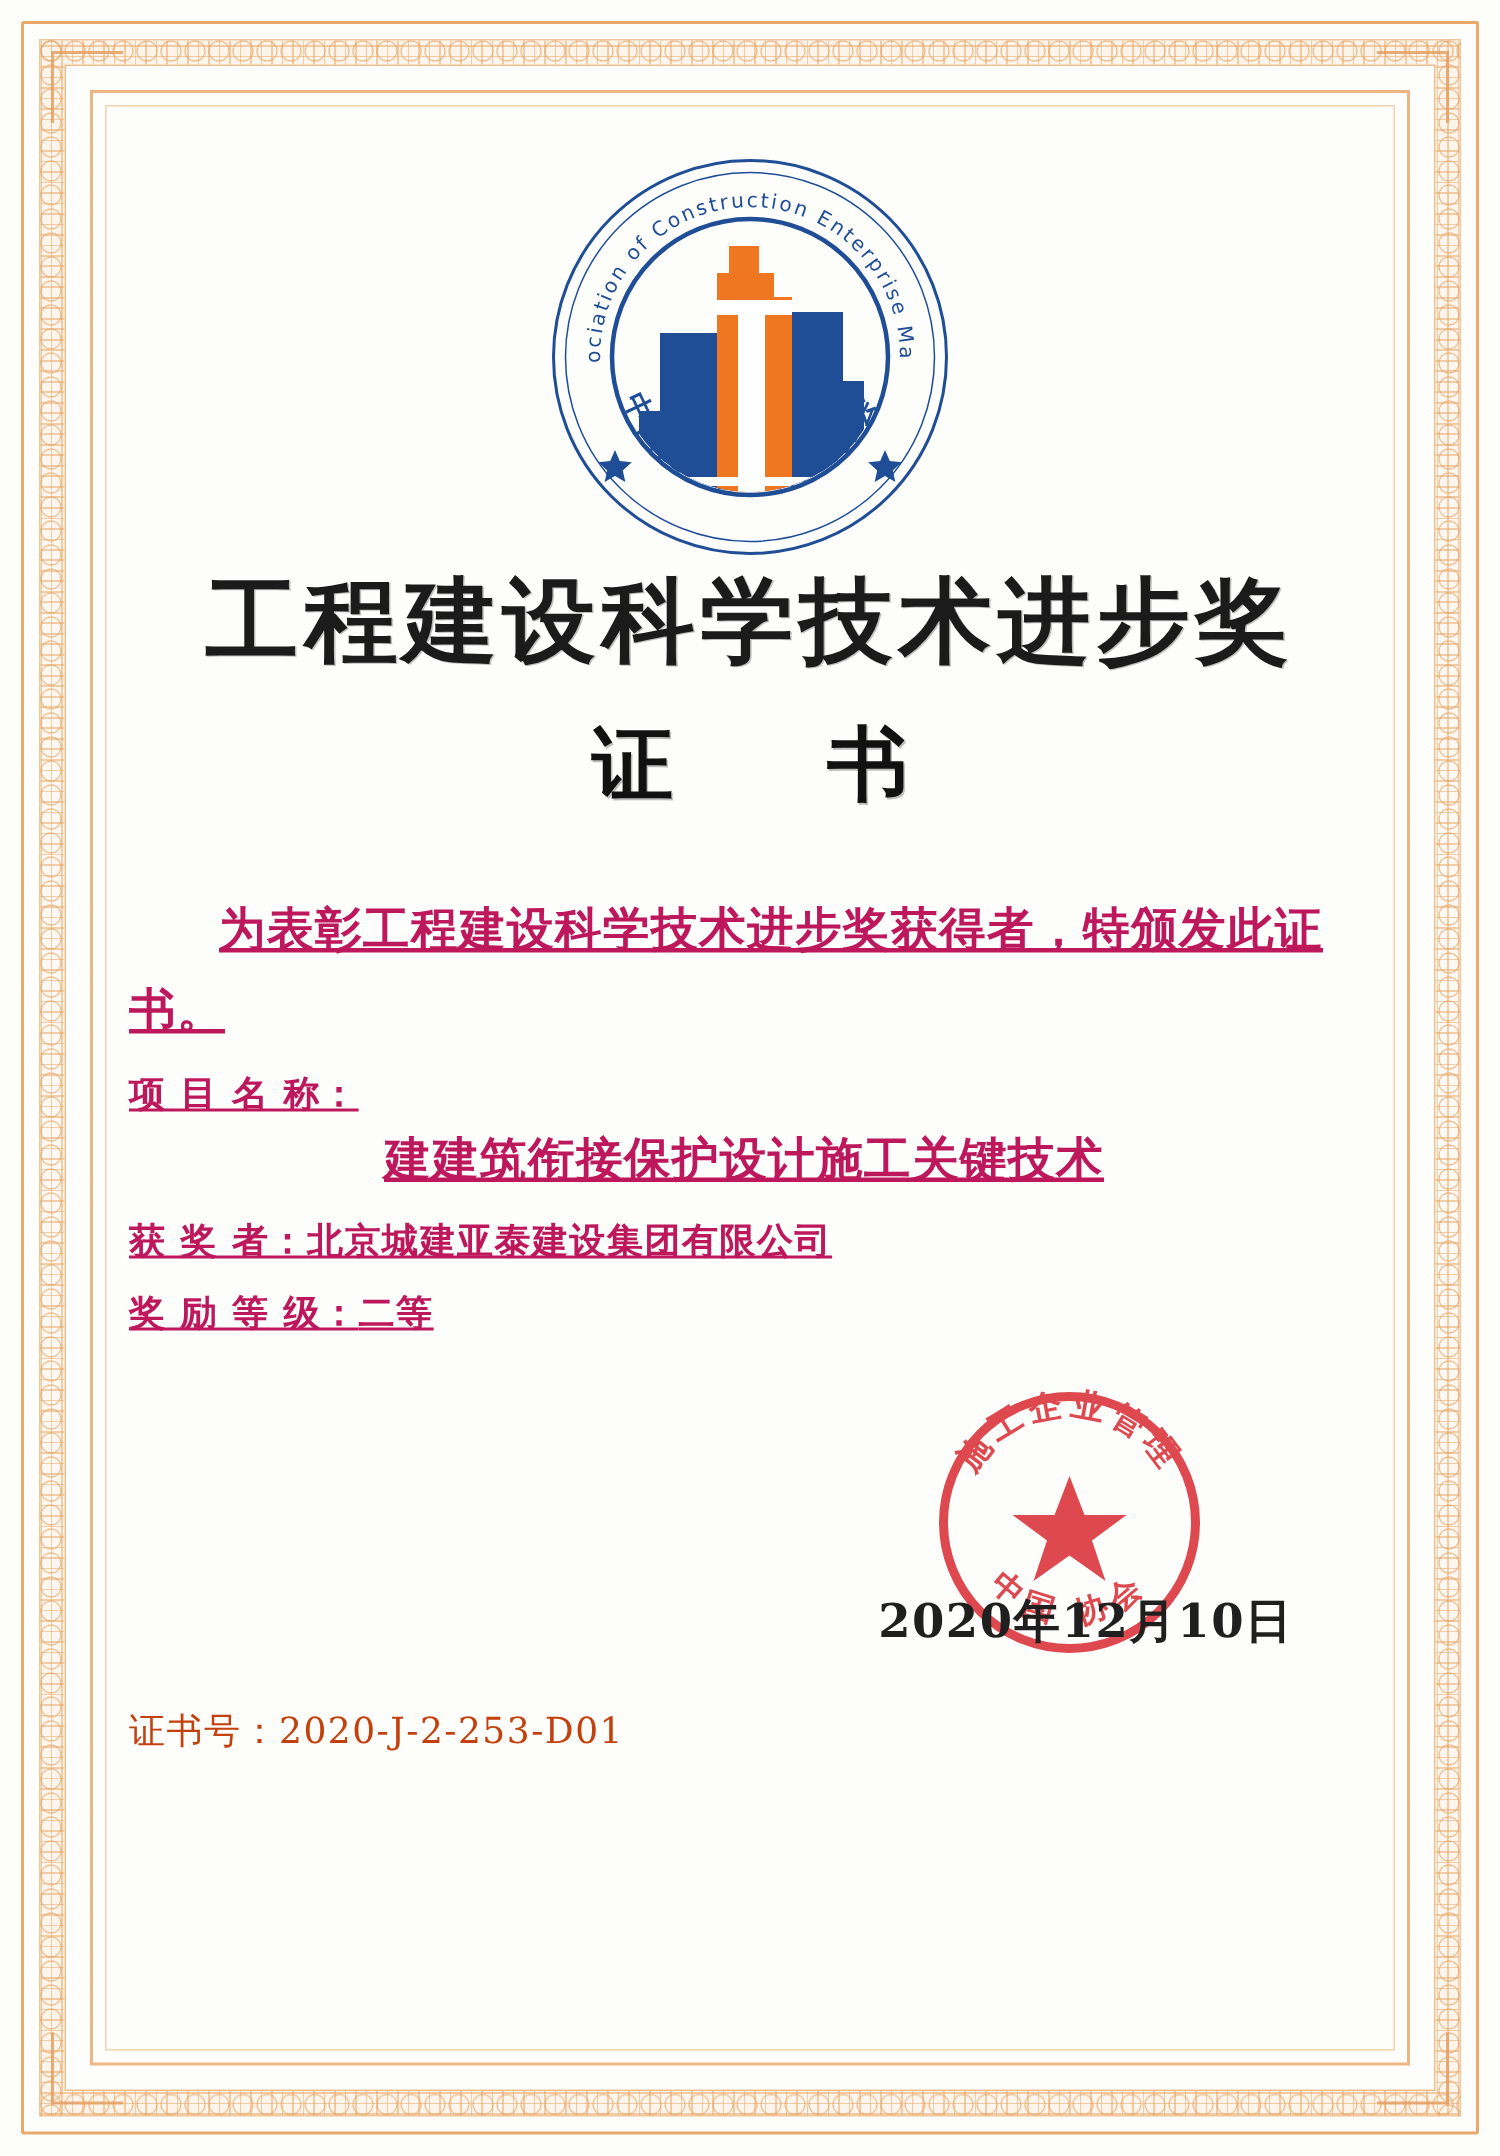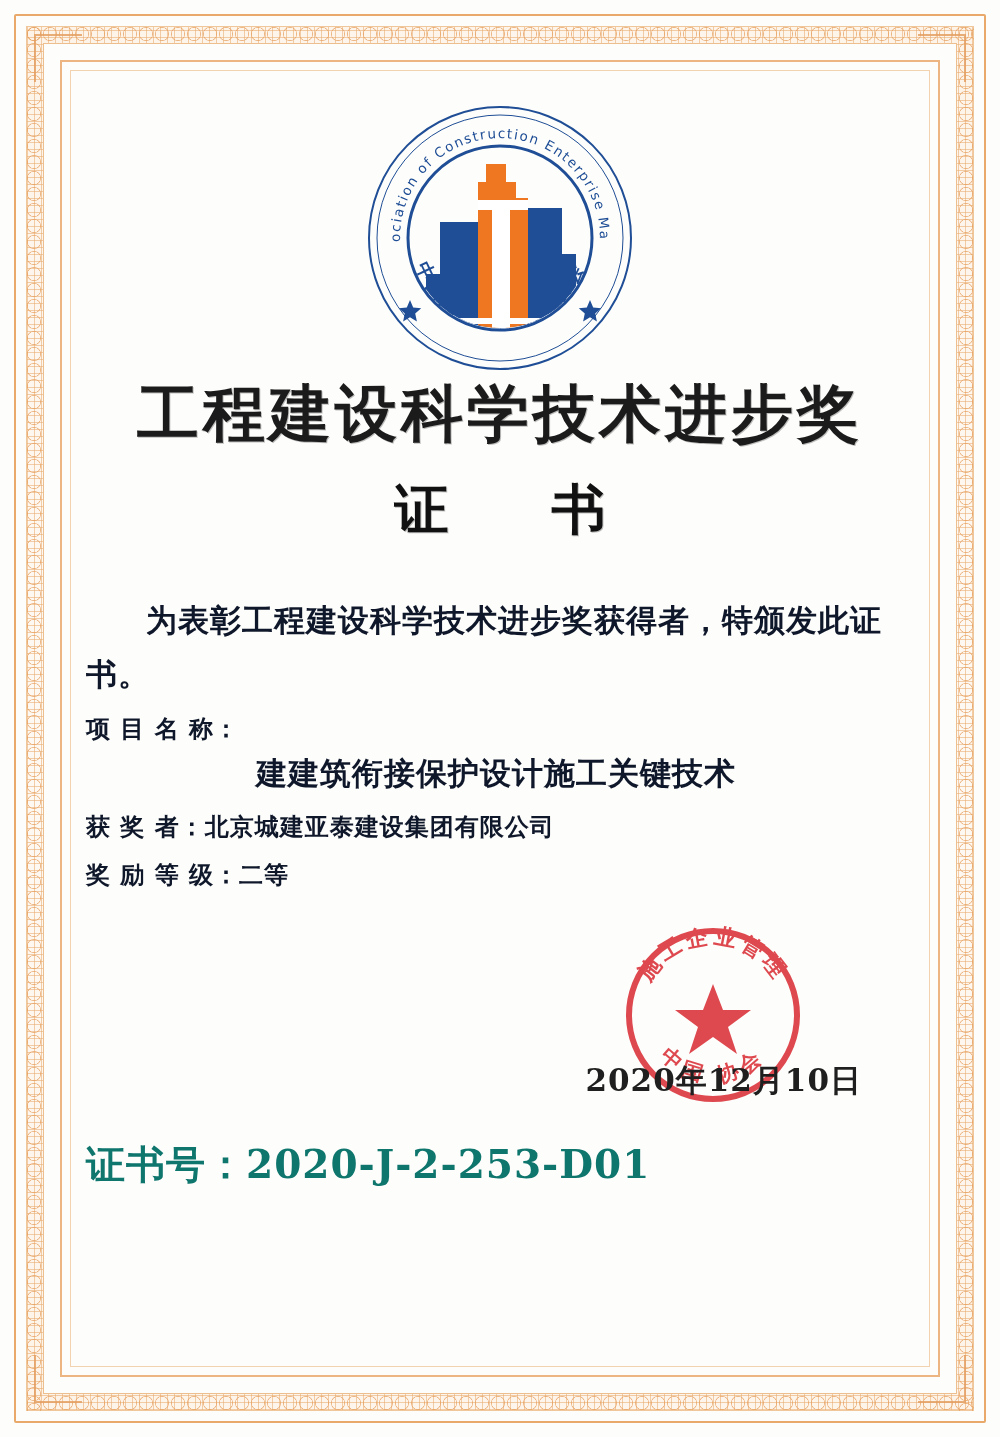--- a/index.html
+++ b/index.html
@@ -129,23 +129,24 @@
     color: #111;
     margin-top: 18px;
     text-shadow: 1px 1px 0 rgba(0,0,0,0.25);
   }
 
   
   .body-block {
     margin-top: 46px;
     font-family: "DejaVu Serif", serif;
     font-weight: bold;
-    color: #0f172a;
+    color: #be185d;
     font-size: 30px;
     line-height: 1.75;
+    text-decoration: underline;
   }
   .para {
     text-indent: 60px;
     font-size: 31px;
     letter-spacing: 1px;
   }
   .field {
     display: flex;
     font-size: 24px;
     letter-spacing: 1px;
@@ -180,23 +181,23 @@
     font-family: "DejaVu Serif", serif;
     font-weight: bold;
     font-size: 31px;
     color: #1f1f1f;
     letter-spacing: 1px;
   }
 
   .cert-no {
     margin-top: 26px;
     font-family: "DejaVu Serif", serif;
-    font-weight: bold;
-    font-size: 39px;
-    color: #0f766e;
+    font-weight: normal;
+    font-size: 24px;
+    color: #c2410c;
     letter-spacing: 1px;
   }
 </style>
 </head>
 <body>
 
 <div class="page">
 
   <div class="frame-outer"></div>
   <div class="frame-guilloche"></div>

